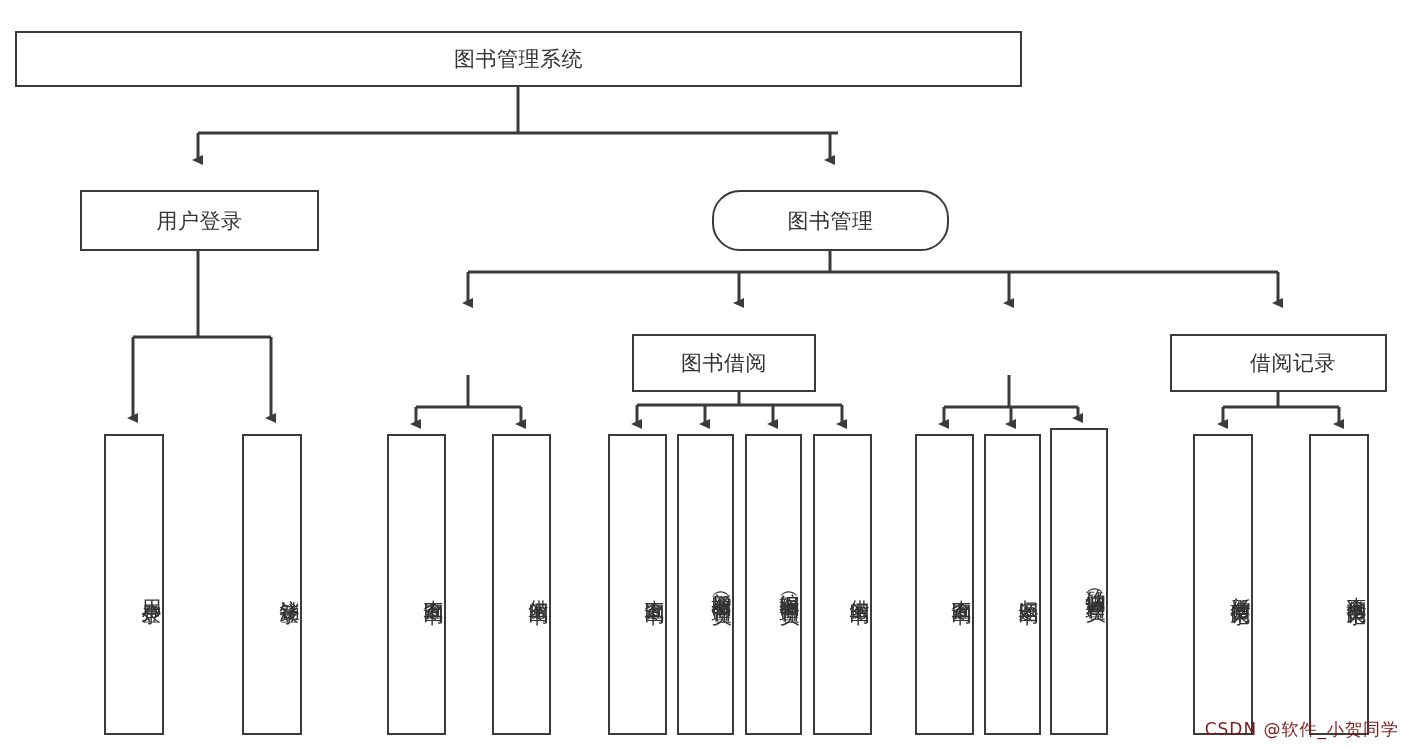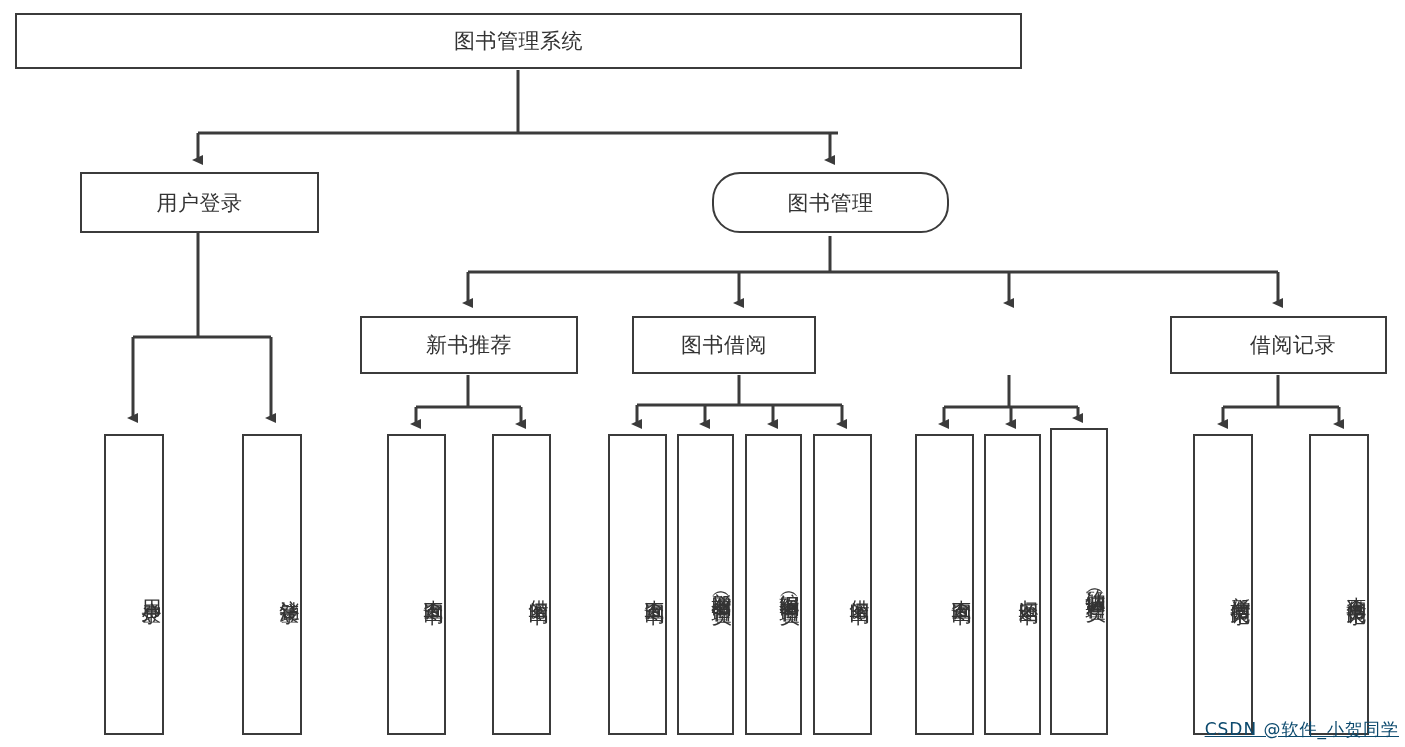--- a/index.html
+++ b/index.html
@@ -31,20 +31,21 @@
     border: 2px solid #3b3b3b;
     background: #ffffff;
     display: flex;
     align-items: center;
     justify-content: center;
     color: #333333;
   }
   .node.horizontal {
     font-size: 21px;
     letter-spacing: 0.5px;
+    margin-top: 18px;
   }
   .node.vertical {
     writing-mode: vertical-rl;
     text-orientation: upright;
     align-items: flex-start;
     justify-content: center;
     font-size: 20px;
     line-height: 1.0;
     letter-spacing: 2px;
     padding-top: 6px;
@@ -53,24 +54,23 @@
     writing-mode: vertical-rl;
     text-orientation: upright;
     display: block;
     white-space: nowrap;
   }
   .watermark {
     position: absolute;
     right: 6px;
     bottom: 6px;
     font-size: 17px;
-    color: #0c4a6e;
+    color: #7f1d1d;
     letter-spacing: 1px;
     white-space: nowrap;
-    text-decoration: underline;
   }
 </style>
 </head>
 <body>
 
 <div id="canvas">
 
   <svg class="edges" viewBox="0 0 1405 747">
     <defs>
       <marker id="arrow" markerWidth="12" markerHeight="12" refX="5" refY="5" orient="auto" markerUnits="userSpaceOnUse">
@@ -125,23 +125,20 @@
     <span>图书管理系统</span>
   </div>
 
   <div class="node horizontal" style="left:80px; top:172px; width:239px; height:61px;">
     <span>用户登录</span>
   </div>
   <div class="node horizontal" style="left:712px; top:172px; width:237px; height:61px;border-radius:28px;">
     <span>图书管理</span>
   </div>
 
-  <div class="node horizontal" style="left:360px; top:316px; width:218px; height:58px;">
-    <span>新书推荐</span>
-  </div>
   <div class="node horizontal" style="left:632px; top:316px; width:184px; height:58px;">
     <span>图书借阅</span>
   </div>
   <div class="node horizontal" style="left:1170px; top:316px; width:217px; height:58px;padding-left:29px;">
     <span>借阅记录</span>
   </div>
 
   <div class="node vertical" style="left:104px; top:434px; width:60px; height:301px;">
     <span class="vlabel">用户登录</span>
   </div>

